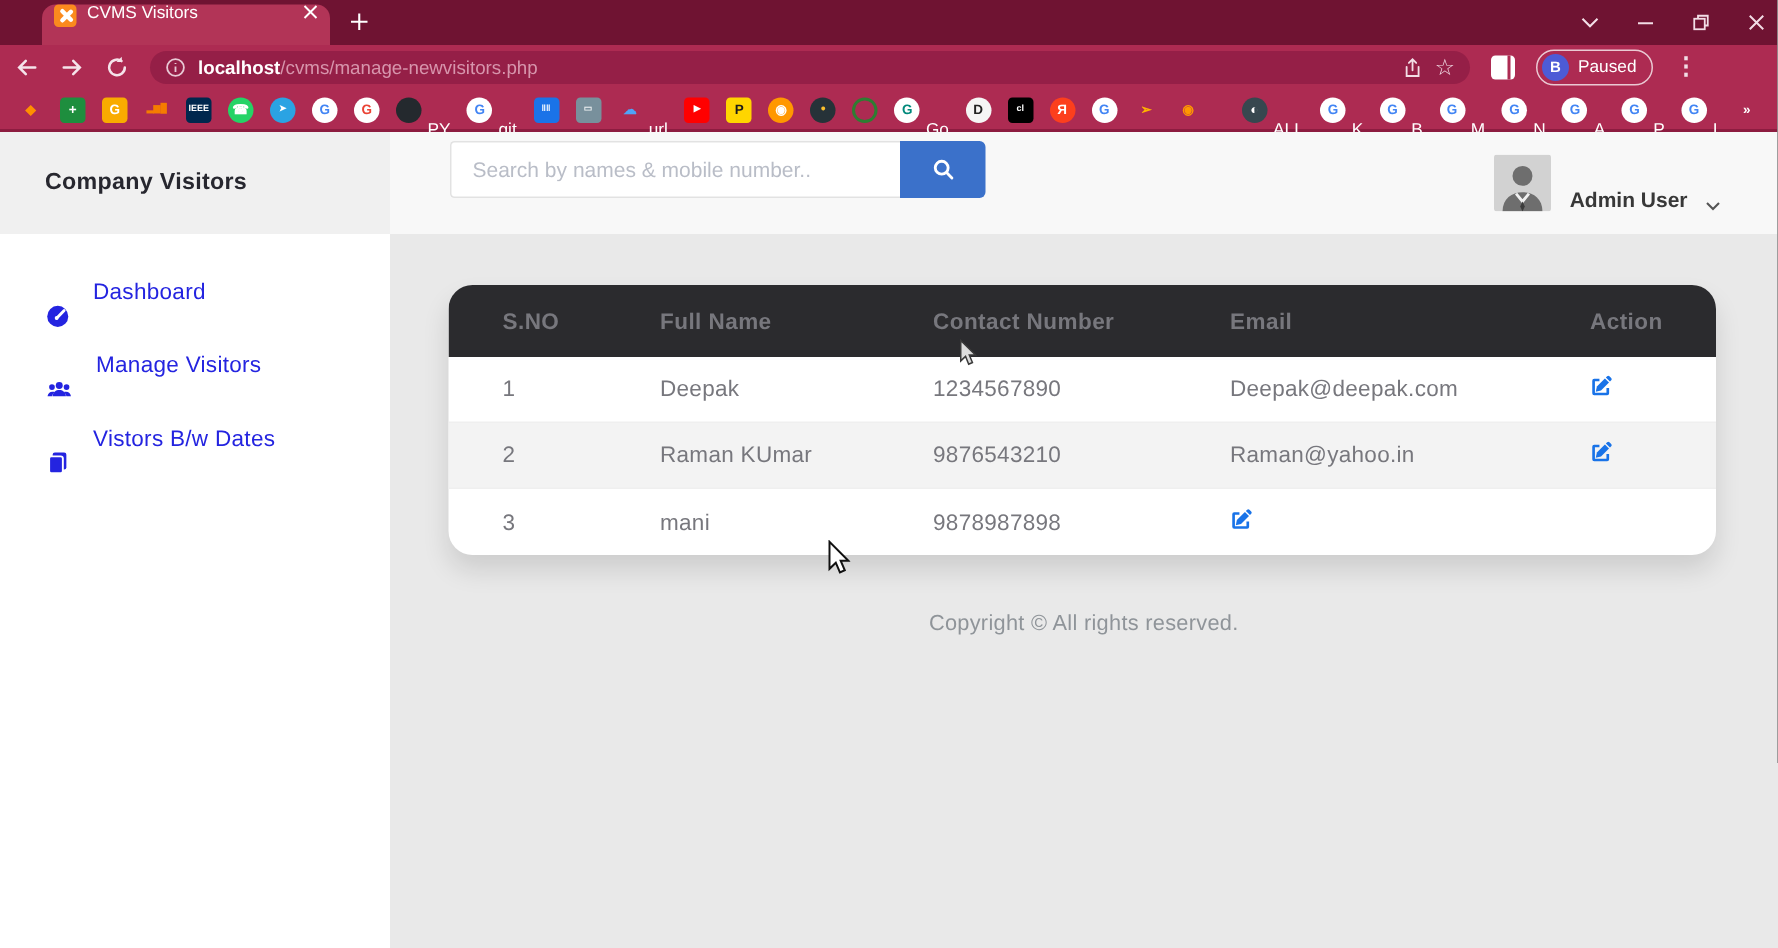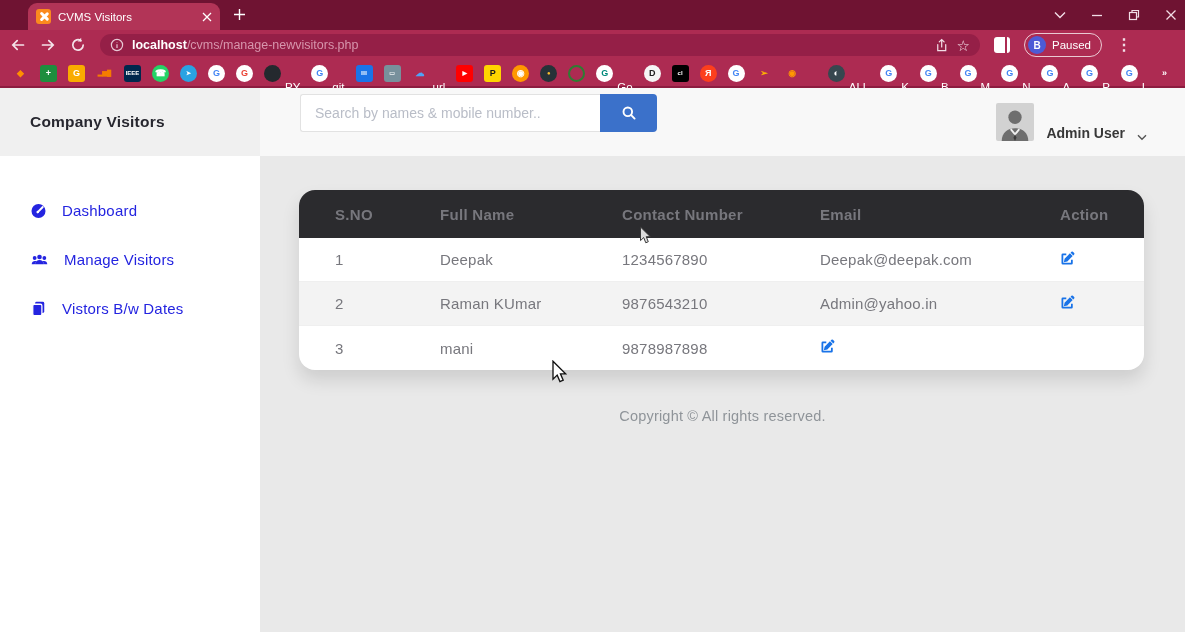--- a/index.html
+++ b/index.html
@@ -2,21 +2,21 @@
 <html><head>
 <meta charset="utf-8">
 <style>
   * { box-sizing: border-box; margin: 0; padding: 0; }
   body { font-family: "Liberation Sans", sans-serif; background:#000; }
   .stage { position:relative; width:1185px; height:632px; overflow:hidden; background:#e9e9e9; }
 
   
   .titlebar { position:relative; height:30px; background:#6f1332; }
   .tab { position:absolute; left:28px; top:3px; width:192px; height:27px; background:#b23457;
-         border-radius:9px 9px 0 0; display:flex; align-items:center; padding:0 8px; gap:7px; }
+         border-radius:9px 9px 0 0; display:flex; align-items:flex-start; padding:0 8px; gap:7px; }
   .favicon { width:15px; height:15px; border-radius:3px; background:#fb8a1e; position:relative; flex:0 0 auto; }
   .favicon::before, .favicon::after { content:""; position:absolute; left:6.5px; top:2px; width:2.5px; height:11px; background:#fff; border-radius:2px; }
   .favicon::before { transform:rotate(45deg); } .favicon::after { transform:rotate(-45deg); }
   .tab-title { color:#fff; font-size:11.5px; flex:1; white-space:nowrap; overflow:hidden; }
   .icon-btn { display:flex; align-items:center; justify-content:center; flex:0 0 auto; }
   .new-tab { position:absolute; left:233px; top:8px; }
   .win-controls { position:absolute; right:8px; top:0; height:30px; display:flex; align-items:center; gap:25px; }
 
   .toolbar { position:relative; height:30px; background:#ad2b52; display:flex; align-items:center; padding:0 10px; gap:14px; }
   .omnibox { height:22px; flex:0 0 auto; width:880px; background:#951f47; border-radius:11px; display:flex; align-items:center; padding:0 10px; gap:8px; }
@@ -36,21 +36,21 @@
          font-size:9px; font-weight:bold; line-height:1; overflow:hidden; flex:0 0 auto; }
   .bm-label { color:#fff; font-size:11.5px; white-space:nowrap;margin-top:27px; }
   .chrome-edge { height:2px; background:#8d1c40; }
 
   
   .page { position:absolute; top:88px; left:0; right:0; bottom:0; display:flex; }
   .sidebar { width:260px; background:#fff; flex:0 0 auto; display:flex; flex-direction:column; }
   .sidebar-header { height:68px; background:#f0f0f0; display:flex; align-items:center; padding-left:30px; }
   .sidebar-title { font-size:15.5px; font-weight:bold; color:#27272f; letter-spacing:.2px; }
   .nav { padding-top:30px; }
-  .nav-item { height:49px; display:flex; align-items:center; gap:15px; padding-left:30px; color:#2424e0; cursor:pointer; }
+  .nav-item { height:49px; display:flex; gap:15px; padding-left:30px; color:#2424e0; cursor:pointer; }
   .nav-item svg { flex:0 0 auto; }
   .nav-label { font-size:15px; font-weight:500; letter-spacing:.2px; }
 
   .main { flex:1; display:flex; flex-direction:column; }
   .topbar { height:68px; background:#f8f8f8; display:flex; align-items:center; padding:0 38px 0 40px; }
   .search-group { display:flex; height:56px; }
   .search-input { width:300px; height:38px; border:1px solid #e2e2e2; border-right:none; border-radius:3px 0 0 3px;
                   padding:0 14px; font-size:14px; color:#555; background:#fff; outline:none; font-family:"Liberation Sans",sans-serif; }
   .search-input::placeholder { color:#b9bdc7; }
   .search-btn { width:57px; height:38px; background:#3b71ca; border:none; border-radius:0 4px 4px 0;
@@ -408,21 +408,21 @@
                       <path d="M10.6 2.5 4.9 8.2l-.8 3.7 3.7-.8 5.7-5.7z"></path>
                       <path d="M13.6 9.3V13a1.4 1.4 0 0 1-1.4 1.4H3A1.4 1.4 0 0 1 1.6 13V4A1.4 1.4 0 0 1 3 2.6h3.7v1.9H3.5v8.1h8.2V9.3z"></path>
                     </svg>
                   </span>
                 </span>
               </div>
               <div class="t-row">
                 <span class="t-cell">2</span>
                 <span class="t-cell">Raman KUmar</span>
                 <span class="t-cell">9876543210</span>
-                <span class="t-cell">Admin@yahoo.in</span>
+                <span class="t-cell">Raman@yahoo.in</span>
                 <span class="t-cell">
                   <span class="edit-btn">
                     <svg width="15" height="15" viewBox="0 0 16 16" fill="#1973e8">
                       <path d="M15.1 2.2 13.8.9a1.15 1.15 0 0 0-1.6 0l-.9.9 2.9 2.9.9-.9a1.15 1.15 0 0 0 0-1.6z"></path>
                       <path d="M10.6 2.5 4.9 8.2l-.8 3.7 3.7-.8 5.7-5.7z"></path>
                       <path d="M13.6 9.3V13a1.4 1.4 0 0 1-1.4 1.4H3A1.4 1.4 0 0 1 1.6 13V4A1.4 1.4 0 0 1 3 2.6h3.7v1.9H3.5v8.1h8.2V9.3z"></path>
                     </svg>
                   </span>
                 </span>
               </div>

